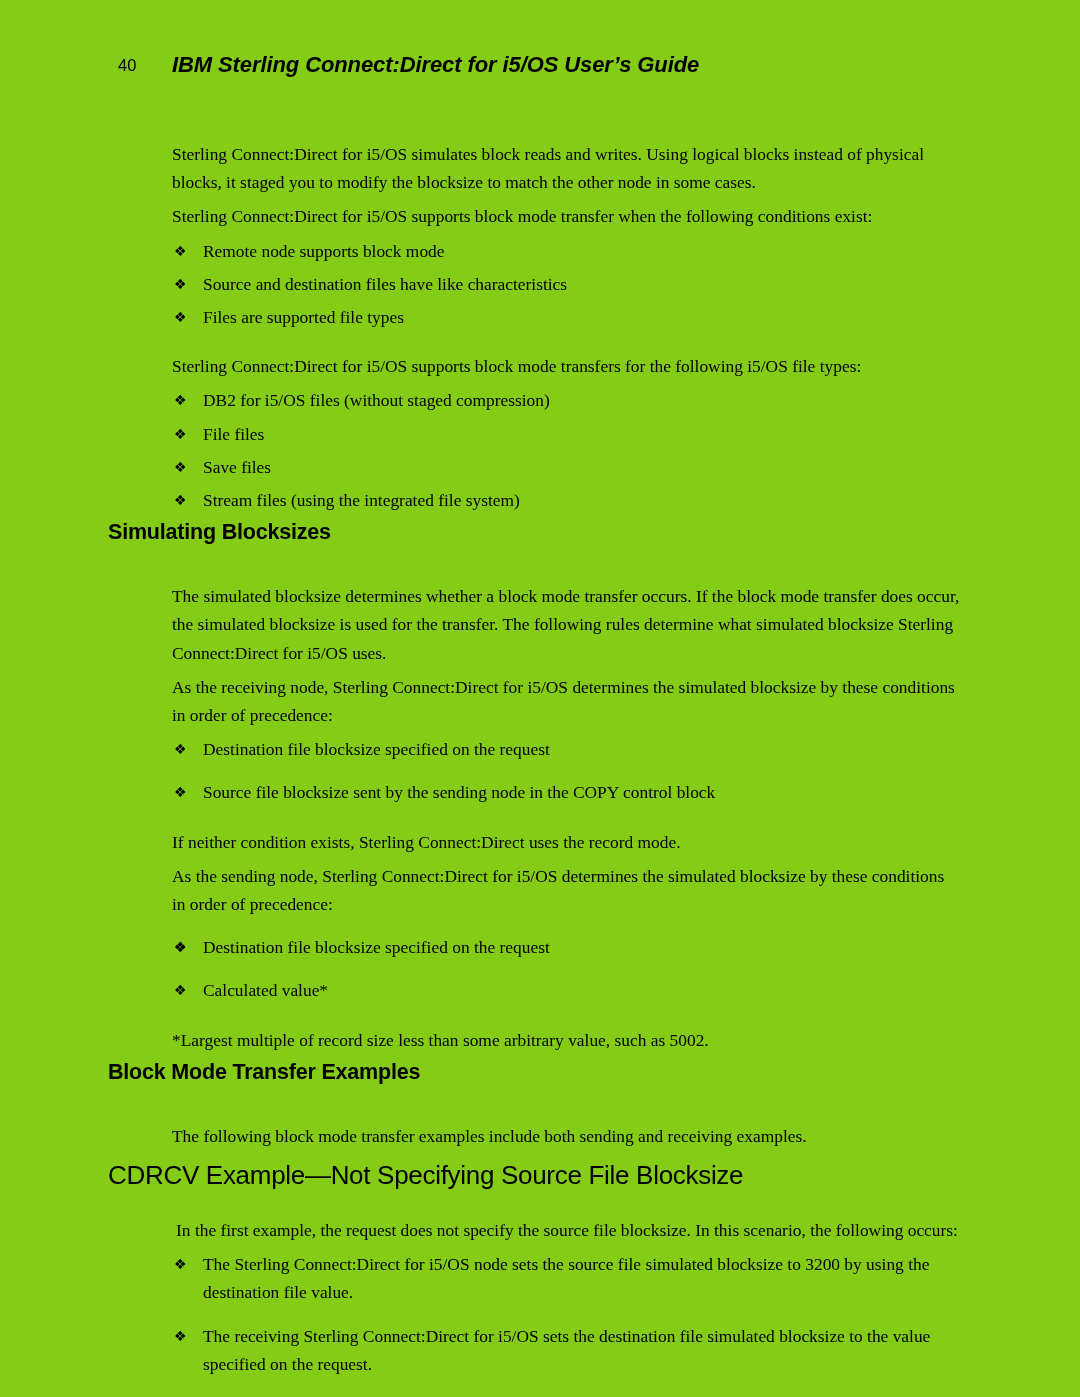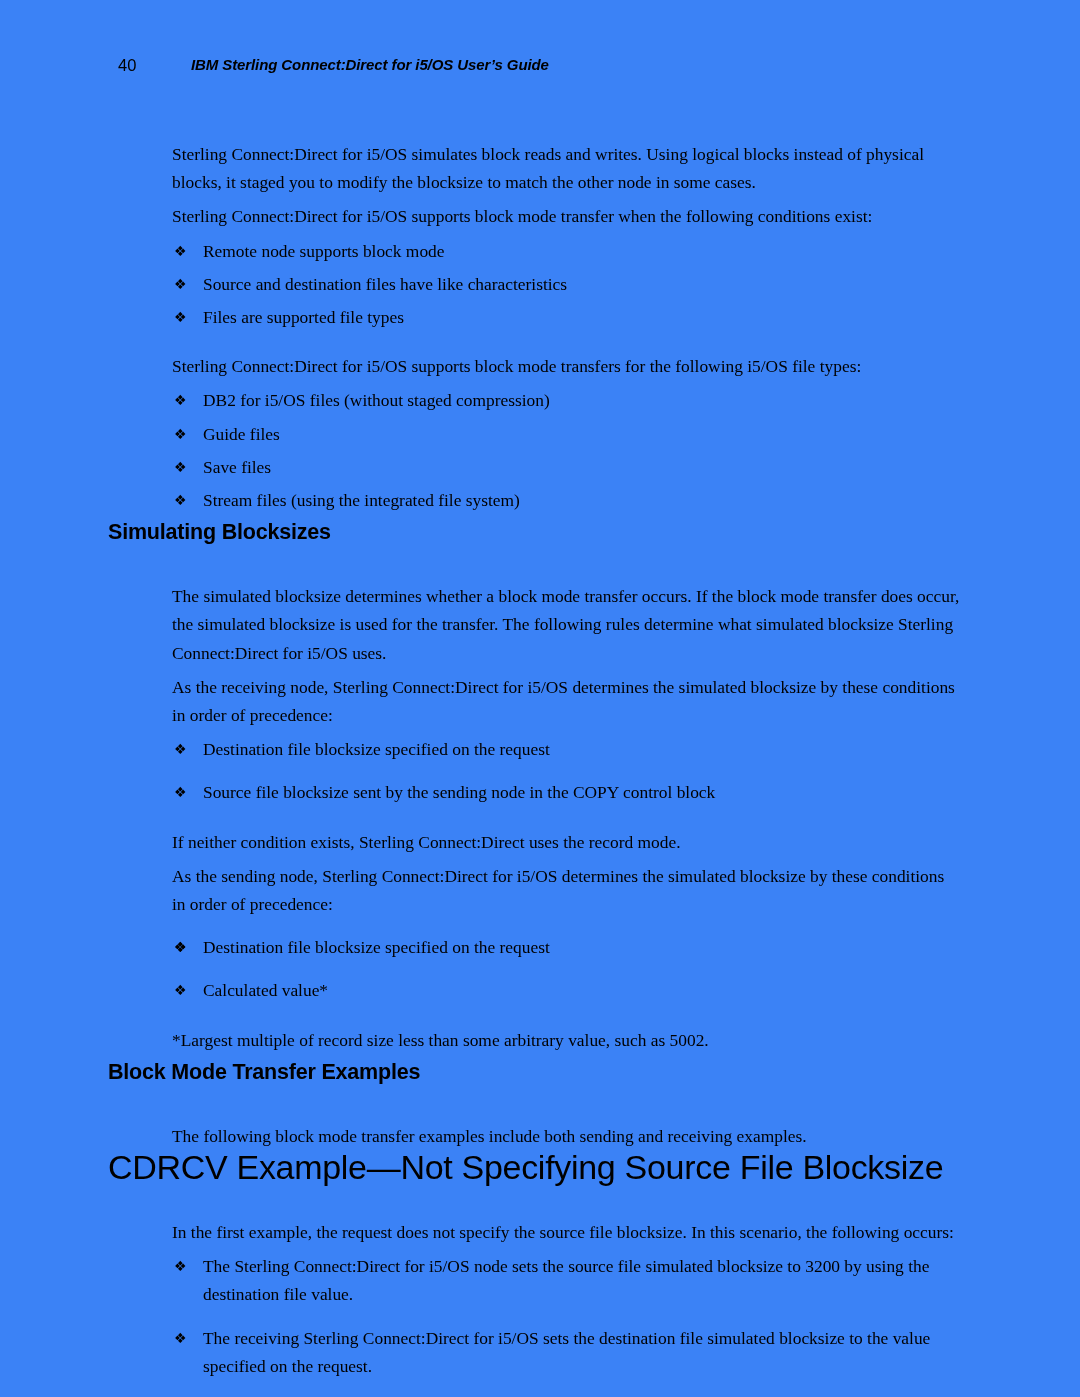--- a/index.html
+++ b/index.html
@@ -6,21 +6,21 @@
   html, body {
     margin: 0;
     padding: 0;
     background: #ffffff;
   }
 
   .page {
     position: relative;
     width: 1080px;
     height: 1397px;
-    background: #3b82f6;
+    background: #84cc16;
     overflow: hidden;
     box-sizing: border-box;
   }
 
   
   .running-header {
     position: absolute;
     top: 54px;
     left: 0;
     width: 1080px;
@@ -34,27 +34,26 @@
     font-size: 16.5px;
     font-style: normal;
     color: #000000;
     line-height: 22px;
   }
   .header-title {
     position: absolute;
     left: 172px;
     top: 0;
     font-family: "Liberation Sans", sans-serif;
-    font-size: 15px;
+    font-size: 22px;
     font-style: italic;
     font-weight: bold;
     color: #000000;
     line-height: 22px;
     letter-spacing: -0.1px;
-    margin-left: 19px;
   }
 
   
   .content {
     position: absolute;
     left: 0;
     top: 140px;
     width: 1080px;
   }
 
@@ -115,35 +114,35 @@
     padding: 0;
     margin-left: 108px;
     font-family: "Liberation Sans", sans-serif;
     font-size: 21.5px;
     font-weight: bold;
     color: #000000;
     line-height: 28px;
     letter-spacing: -0.2px;
   }
   h1.heading-1 {
-    margin: 0;
+    margin: 8px;
     padding: 0;
     margin-left: 108px;
     font-family: "Liberation Sans", sans-serif;
-    font-size: 34px;
+    font-size: 26px;
     font-weight: normal;
     color: #000000;
     line-height: 34px;
     letter-spacing: -0.3px;
   }
 
   .space-before-h2 { margin-top: 33px; }
   .space-after-h2  { margin-top: 36px; }
   .space-before-h1 { margin-top: 36px; }
-  .space-after-h1  { margin-top: 34px; }
+  .space-after-h1  { margin-top: 24px; text-align: center; }
 </style>
 </head>
 <body>
 
 <div class="page">
 
   <div class="running-header">
     <span class="page-number">40</span>
     <span class="header-title">IBM Sterling Connect:Direct for i5/OS User’s Guide</span>
   </div>
@@ -170,21 +169,21 @@
 
     <p class="para gap-list-to-para">Sterling Connect:Direct for i5/OS supports block mode transfers for the following i5/OS file types:</p>
 
     <ul class="bullets list-loose gap-para-to-list">
       <li class="bullet-item">
         <span class="marker">❖</span>
         <span>DB2 for i5/OS files (without staged compression)</span>
       </li>
       <li class="bullet-item">
         <span class="marker">❖</span>
-        <span>Guide files</span>
+        <span>File files</span>
       </li>
       <li class="bullet-item">
         <span class="marker">❖</span>
         <span>Save files</span>
       </li>
       <li class="bullet-item">
         <span class="marker">❖</span>
         <span>Stream files (using the integrated file system)</span>
       </li>
     </ul>

